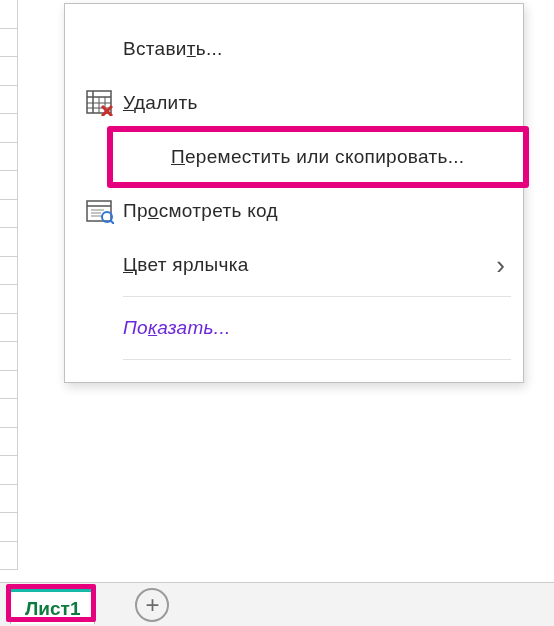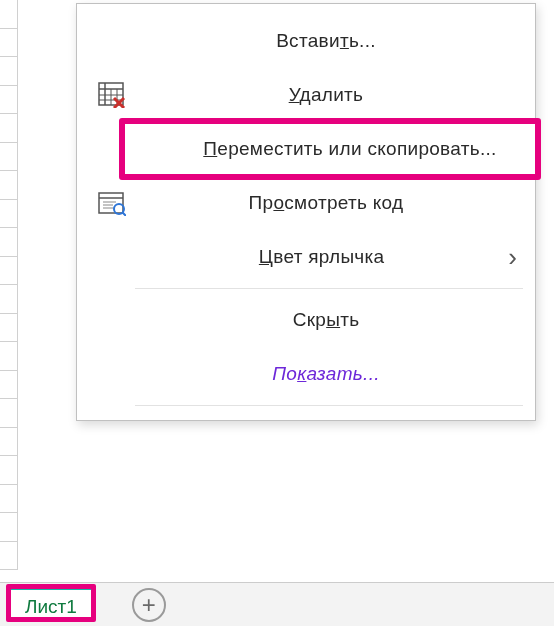--- a/index.html
+++ b/index.html
@@ -40,23 +40,23 @@
     align-items: center;
     border-top: 1px solid #ccc;
     background: #f3f3f3;
     padding-left: 10px;
   }
   .sheet-tab {
     background: #fff;
     border: 1px solid #bbb;
     border-bottom: none;
     padding: 6px 14px 4px 14px;
-    font-weight: 400;
+    font-weight: 700;
     color: #0f7a3f;
-    border-top: 2px solid #14b8a6;
+    border-top: 7px solid #14b8a6;
   }
   .tab-highlight {
     position: absolute;
     left: 6px;
     bottom: 4px;
     width: 90px;
     height: 38px;
     border: 5px solid #e6007e;
     border-radius: 2px;
     pointer-events: none;
@@ -72,27 +72,26 @@
     justify-content: center;
     color: #6a6a6a;
     font-size: 24px;
     line-height: 1;
     cursor: pointer;
     background: #f3f3f3;
   }
   .context-menu {
     position: absolute;
     top: 3px;
-    left: 76px;
+    left: 64px;
     width: 460px;
     background: #fff;
     border: 1px solid #c0c0c0;
     box-shadow: 2px 4px 10px rgba(0,0,0,0.15);
-    padding: 10px 0;
-    text-align: center;
+    padding: 18px 0;
   }
   .menu-item {
     display: flex;
     align-items: center;
     height: 54px;
     padding: 0 18px 0 12px;
     cursor: default;
     position: relative;
   }
   .menu-item .icon-slot {
@@ -203,24 +202,20 @@
 
 
   <div class="menu-item">
     <span class="icon-slot"></span>
     <span class="label"><span class="u">Ц</span>вет ярлычка</span>
     <span class="arrow">›</span>
   </div>
 
   <div class="menu-sep"></div>
 
-  <div class="menu-item">
-    <span class="icon-slot"></span>
-    <span class="label">Скр<span class="u">ы</span>ть</span>
-  </div>
 
   <div class="menu-item disabled">
     <span class="icon-slot"></span>
     <span class="label">По<span class="u">к</span>азать...</span>
   </div>
 
   <div class="menu-sep"></div>
 
 
 </div>

